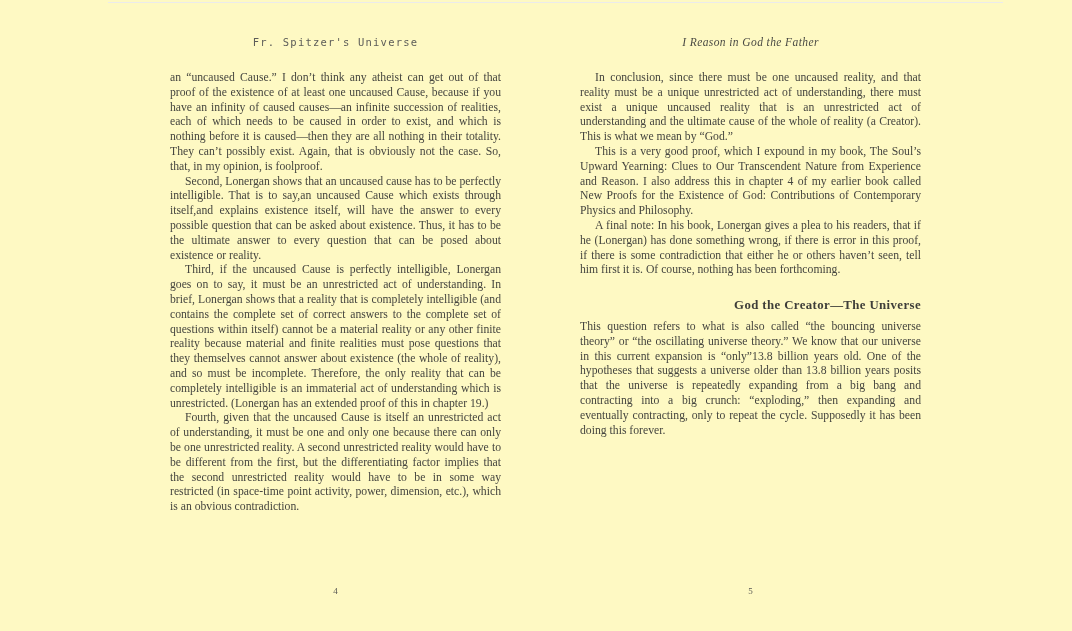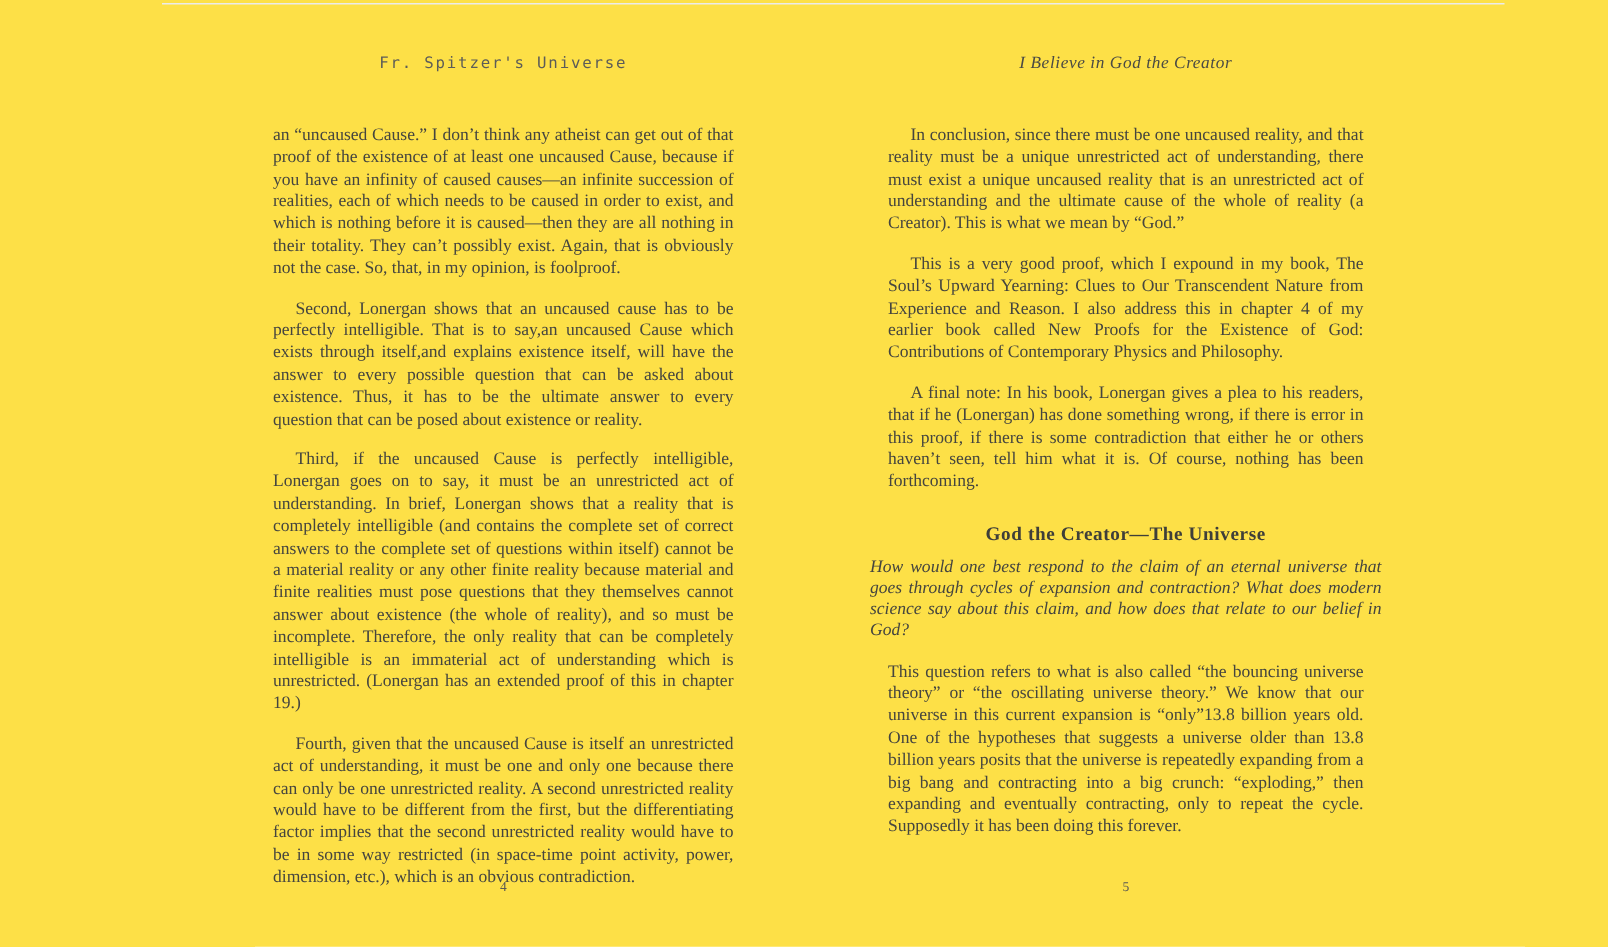--- a/index.html
+++ b/index.html
@@ -4,21 +4,21 @@
 <style>
   html, body { margin: 0; padding: 0; }
   body {
     width: 1072px;
     height: 631px;
     background: #ffffff;
     font-family: "Liberation Serif", serif;
     position: relative;
     overflow: hidden;
   }
-  .spread { position: absolute; inset: 0; background: #fde047; }
+  .spread { position: absolute; inset: 0; background: #fef9c3; }
   .top-edge {
     position: absolute;
     top: 2px; left: 108px;
     width: 895px; height: 1px;
     background: #ebebeb;
   }
   .page { position: absolute; top: 0; height: 631px; }
   .page-left  { left: 170px; width: 331px; }
   .page-right { left: 580px; width: 341px; }
 
@@ -45,27 +45,27 @@
 
   .body-text {
     position: absolute;
     top: 71px; left: 0;
     width: 100%;
     text-align: justify;
     font-size: 11.7px;
     line-height: 14.8px;
     color: #45453f;
   }
-  .para { margin: 12px; }
+  .para { margin: 0; }
   .para.indent { text-indent: 15px; }
   .it { }
 
   .section-heading {
     margin: 20px 0 7px 0;
-    text-align: center;
+    text-align: right;
     font-size: 12.8px;
     font-weight: bold;
     letter-spacing: 0.4px;
     color: #3e3e39;
     text-indent: 0;
   }
   .question {
     margin: 0 0 13px 0;
     font-style: italic;
     line-height: 14.2px;
@@ -91,24 +91,23 @@
     <div class="body-text">
         <p class="para"><span>an “uncaused Cause.” I don’t think any atheist can get out of that proof of the existence of at least one uncaused Cause, because if you have an infinity of caused causes—an infinite succession of realities, each of which needs to be caused in order to exist, and which is nothing before it is caused—then they are all nothing in their totality. They can’t possibly exist. Again, that is obviously not the case. So, that, in my opinion, is foolproof.</span></p>
         <p class="para indent"><span>Second, Lonergan shows that an uncaused cause has to be perfectly intelligible. That is to say,an uncaused Cause which exists through itself,and explains existence itself, will have the answer to every possible question that can be asked about existence. Thus, it has to be the ultimate answer to every question that can be posed about existence or reality.</span></p>
         <p class="para indent"><span>Third, if the uncaused Cause is perfectly intelligible, Lonergan goes on to say, it must be an unrestricted act of understanding. In brief, Lonergan shows that a reality that is completely intelligible (and contains the complete set of correct answers to the complete set of questions within itself) cannot be a material reality or any other finite reality because material and finite realities must pose questions that they themselves cannot answer about existence (the whole of reality), and so must be incomplete. Therefore, the only reality that can be completely intelligible is an immaterial act of understanding which is </span><span class="it">unrestricted</span><span>. (Lonergan has an extended proof of this in chapter 19.)</span></p>
         <p class="para indent"><span>Fourth, given that the uncaused Cause is itself an unrestricted act of understanding, it must be one and only one because there can only be one unrestricted reality. A second unrestricted reality would have to be different from the first, but the differentiating factor implies that the second unrestricted reality would have to be in some way restricted (in space-time point activity, power, dimension, etc.), which is an obvious contradiction.</span></p>
       </div>
     <div class="page-number">4</div>
   </div>
 
   <div class="page page-right">
-    <div class="running-head running-head-right">I Believe in God the Creator</div>
+    <div class="running-head running-head-right">I Reason in God the Father</div>
     <div class="body-text">
         <p class="para indent"><span>In conclusion, since there must be one uncaused reality, and that reality must be a </span><span class="it">unique</span><span> unrestricted act of understanding, there must exist a unique uncaused reality that is an unrestricted act of understanding and the ultimate cause of the whole of reality (a Creator). This is what we mean by “God.”</span></p>
         <p class="para indent"><span>This is a very good proof, which I expound in my book, </span><span class="it">The Soul’s Upward Yearning: Clues to Our Transcendent Nature from Experience and Reason.</span><span> I also address this in chapter 4 of my earlier book called </span><span class="it">New Proofs for the Existence of God: Contributions of Contemporary Physics and Philosophy.</span></p>
-        <p class="para indent"><span>A final note: In his book, Lonergan gives a plea to his readers, that if he (Lonergan) has done something wrong, if there is error in this proof, if there is some contradiction that either he or others haven’t seen, tell him what it is. Of course, nothing has been forthcoming.</span></p>
+        <p class="para indent"><span>A final note: In his book, Lonergan gives a plea to his readers, that if he (Lonergan) has done something wrong, if there is error in this proof, if there is some contradiction that either he or others haven’t seen, tell him first it is. Of course, nothing has been forthcoming.</span></p>
         <div class="section-heading">God the Creator—The Universe</div>
-        <p class="question"><span class="it">How would one best respond to the claim of an eternal universe that goes through cycles of expansion and contraction? What does modern science say about this claim, and how does that relate to our belief in God?</span></p>
         <p class="para"><span>This question refers to what is also called “the bouncing universe theory” or “the oscillating universe theory.” We know that our universe in this current expansion is “only”13.8 billion years old. One of the hypotheses that suggests a universe older than 13.8 billion years posits that the universe is repeatedly expanding from a big bang and contracting into a big crunch: “exploding,” then expanding and eventually contracting, only to repeat the cycle. Supposedly it has been doing this forever.</span></p>
       </div>
     <div class="page-number">5</div>
   </div>
 </div>
 
 </body></html>

